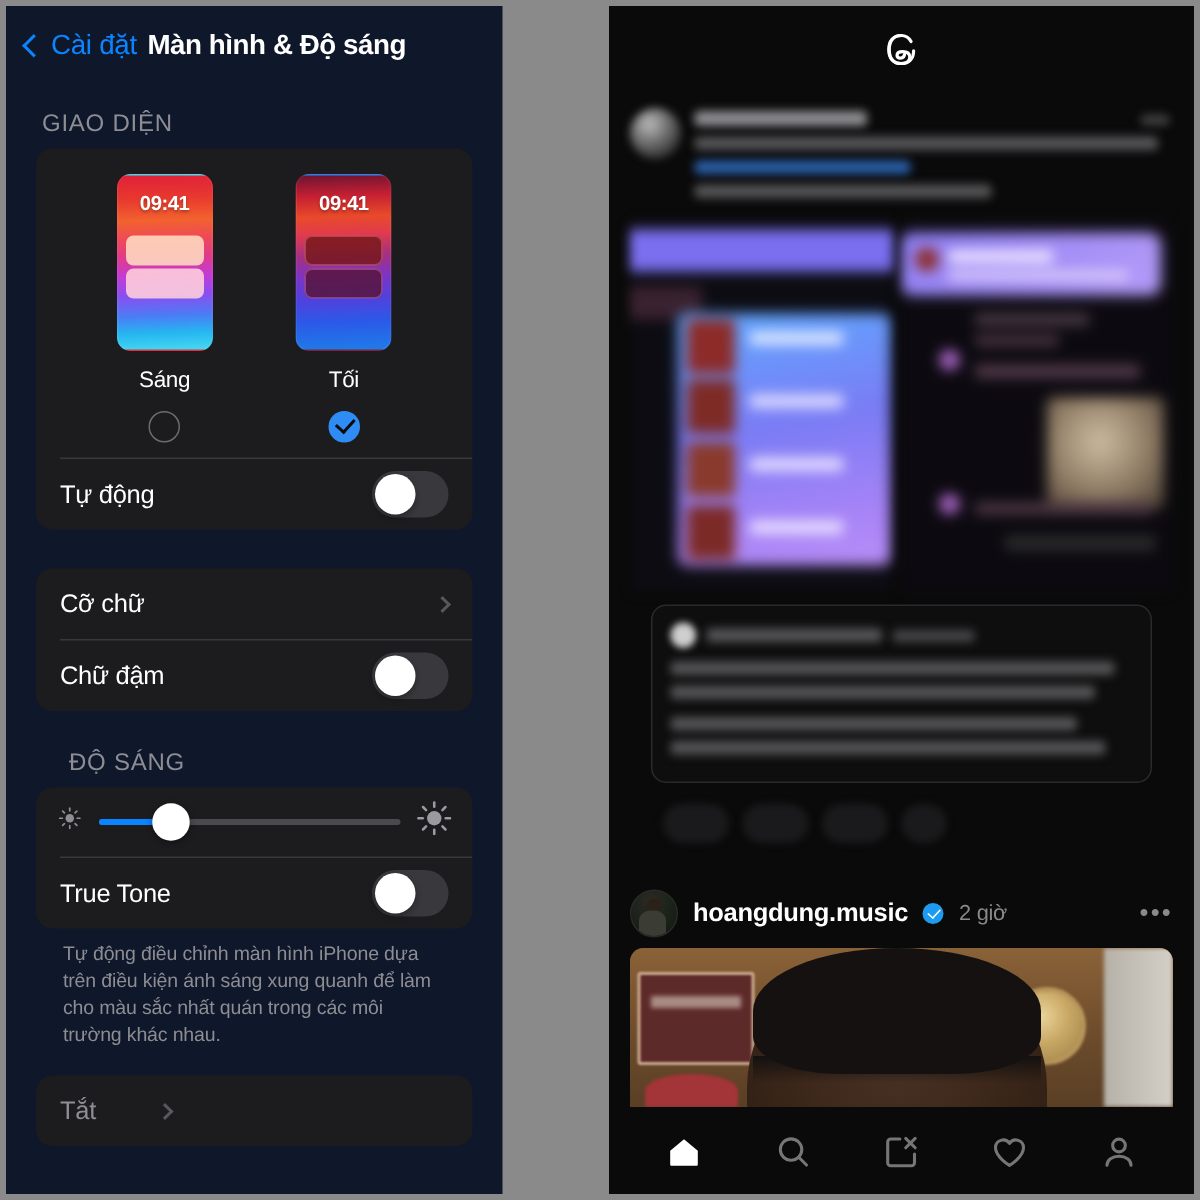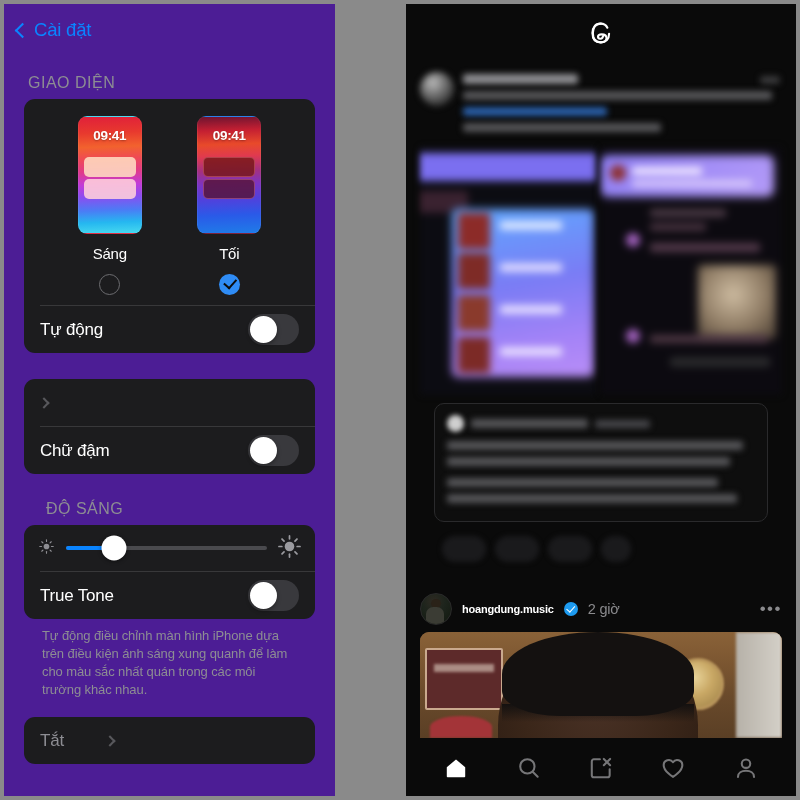--- a/index.html
+++ b/index.html
@@ -15,21 +15,21 @@
     width: 800px; height: 800px;
     background: #8a8a8a;
     display: flex;
   }
 
   
   .left-panel {
     position: absolute;
     left: 4px; top: 4px;
     width: 331px; height: 792px;
-    background: #4c1d95;
+    background: #0f172a;
     overflow: hidden;
   }
 
   .nav-bar {
     position: relative;
     height: 52px;
     display: flex;
     align-items: center;
   }
   .back-btn {
@@ -323,21 +323,21 @@
     background: #2a2218;
   }
   .avatar-img::after {
     content:"";
     position:absolute; left:16%; top:44%;
     width: 62%; height: 56%;
     border-radius: 40% 40% 10% 10%;
     background: #3b3c34;
   }
   .username {
-    font-size: 11px; font-weight: bold; color: #ffffff;
+    font-size: 17px; font-weight: bold; color: #ffffff;
     letter-spacing: -0.2px;
   }
   .verified {
     width: 14px; height: 14px; border-radius: 50%;
     background: #1d9bf0;
     display: inline-flex; align-items: center; justify-content: center;
     flex: 0 0 auto;
   }
   .verified::after {
     content:"";
@@ -433,20 +433,21 @@
 
 <div class="stage">
 
   <div class="left-panel">
 
     <div class="nav-bar">
       <div class="back-btn">
         <span class="chevron-left"></span>
         <span class="back-label">Cài đặt</span>
       </div>
+      <div class="nav-title">Màn hình &amp; Độ sáng</div>
     </div>
 
     <div class="settings-scroll">
 
       <div class="section-header">GIAO DIỆN</div>
 
       <div class="card appearance-card">
         <div class="previews">
 
           <div class="preview-col">
@@ -482,20 +483,21 @@
           <div class="toggle">
             <div class="knob"></div>
           </div>
         </div>
       </div>
 
       <div style="height:26px;"></div>
 
       <div class="card">
         <div class="row">
+          <span class="row-label">Cỡ chữ</span>
           <span class="chevron-right"></span>
         </div>
         <div class="divider"></div>
         <div class="row">
           <span class="row-label">Chữ đậm</span>
           <div class="toggle">
             <div class="knob"></div>
           </div>
         </div>
       </div>

